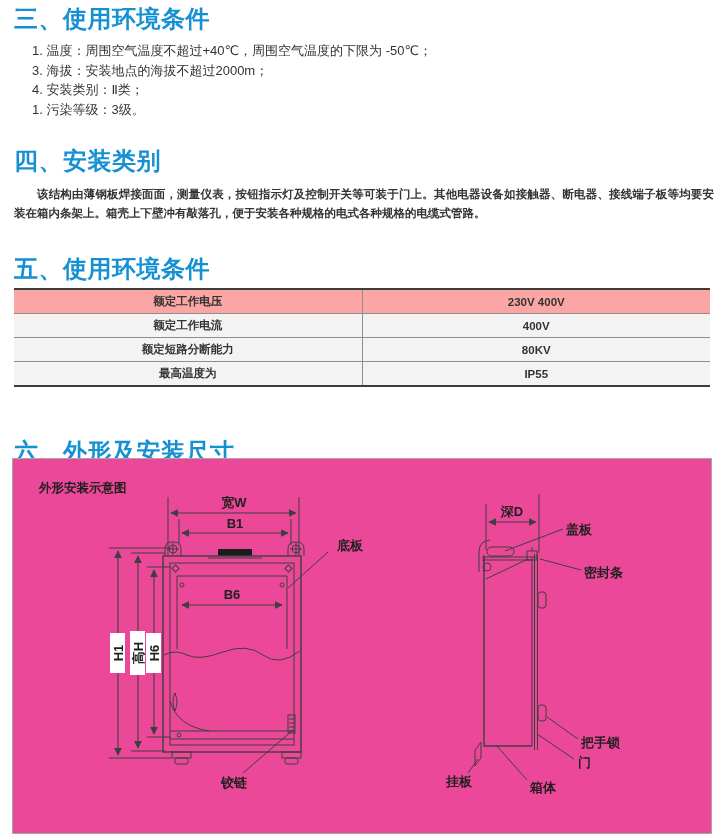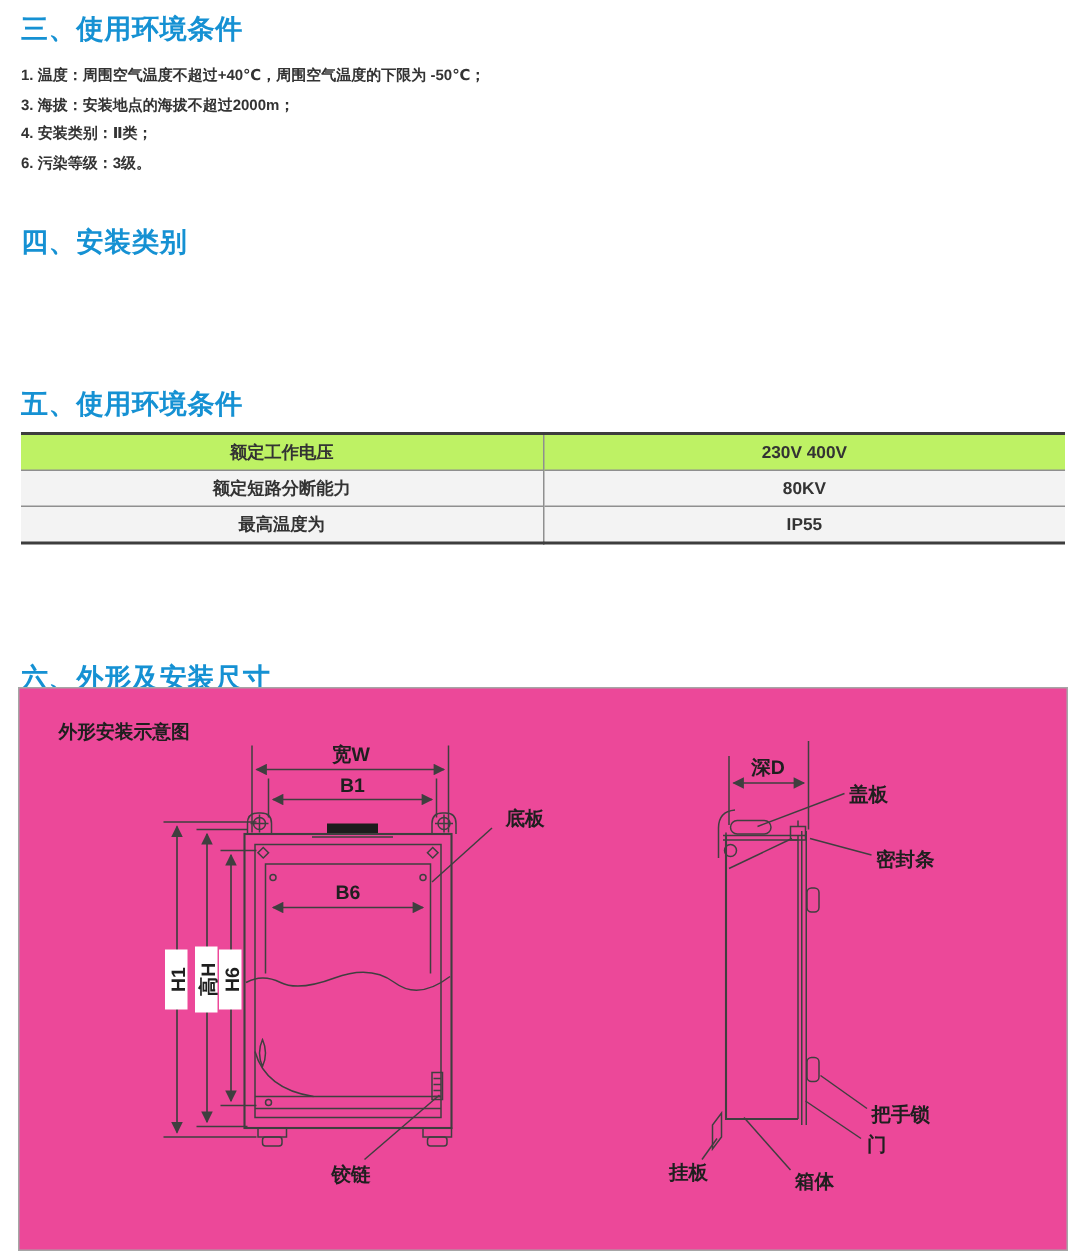--- a/index.html
+++ b/index.html
@@ -2,42 +2,42 @@
 <html><head>
 <meta charset="utf-8">
 <style>
   html,body{margin:0;padding:0;background:#ffffff;}
   #page{
     position:relative;width:724px;height:837px;margin:0 auto;background:#ffffff;
     font-family:"Liberation Sans","DejaVu Sans",sans-serif;color:#2e2e2e;overflow:hidden;
   }
   .sec{position:absolute;left:14px;right:14px;}
   .sec-heading{
-    font-size:18px;font-weight:bold;color:#1591d3;line-height:22px;margin:0;
+    font-size:24px;font-weight:bold;color:#1591d3;line-height:22px;margin:0;
     letter-spacing:0.5px;
   }
   
   .env-list{list-style:none;margin:11px 0 0 0;padding:0;}
-  .env-list li{font-size:10px;font-weight:bold;line-height:19.5px;color:#333;}
+  .env-list li{font-size:13px;font-weight:normal;line-height:19.5px;color:#333;margin-left:18px;}
   
   .struct-para{
     margin:13px 0 0 0;font-size:11.5px;font-weight:bold;line-height:19px;color:#333;
     text-indent:2em;text-align:justify;
   }
   
   .param-table{
     width:100%;margin-top:8px;border-collapse:collapse;table-layout:fixed;
     border-top:2px solid #3d3d3d;border-bottom:2px solid #3d3d3d;
   }
   .param-table td{
     height:21px;text-align:center;vertical-align:middle;
     font-size:11.5px;font-weight:bold;color:#333;
     border-top:1px solid #8f8f8f;
   }
-  .param-table tr:first-child td{border-top:none;background:#bef264;}
+  .param-table tr:first-child td{border-top:none;background:#fca5a5;}
   .param-table tr:not(:first-child) td{background:#f3f3f3;}
   .param-table td:first-child{border-right:1px solid #8f8f8f;}
   
   #diagram-box{
     position:absolute;top:458px;left:12px;width:698px;height:374px;
     border:1px solid #a6a6a6;background:#ec4899;box-sizing:content-box;
   }
   #diagram-box svg{display:block;}
   .ln{stroke:#3f3f3f;stroke-width:1;fill:none;}
   .ln2{stroke:#3f3f3f;stroke-width:1.4;fill:none;}
@@ -49,35 +49,40 @@
 <body>
 
 <div id="page">
 
   <div class="sec" style="top:8px;">
     <h3 class="sec-heading">三、使用环境条件</h3>
     <ul class="env-list">
       <li>1. 温度：周围空气温度不超过+40℃，周围空气温度的下限为 -50℃；</li>
       <li>3. 海拔：安装地点的海拔不超过2000m；</li>
       <li>4. 安装类别：Ⅱ类；</li>
-      <li>6. 污染等级：3级。</li>
+      <li>1. 污染等级：3级。</li>
     </ul>
   </div>
 
   <div class="sec" style="top:150px;right:10px;">
     <h3 class="sec-heading">四、安装类别</h3>
+    <p class="struct-para">该结构由薄钢板焊接面面，测量仪表，按钮指示灯及控制开关等可装于门上。其他电器设备如接触器、断电器、接线端子板等均要安装在箱内条架上。箱壳上下壁冲有敲落孔，便于安装各种规格的电式各种规格的电缆式管路。</p>
   </div>
 
   <div class="sec" style="top:258px;">
     <h3 class="sec-heading">五、使用环境条件</h3>
     <table class="param-table">
       <tbody>
         <tr>
           <td>额定工作电压</td>
           <td>230V 400V</td>
+        </tr>
+        <tr>
+          <td>额定工作电流</td>
+          <td>400V</td>
         </tr>
         <tr>
           <td>额定短路分断能力</td>
           <td>80KV</td>
         </tr>
         <tr>
           <td>最高温度为</td>
           <td>IP55</td>
         </tr>
       </tbody>

